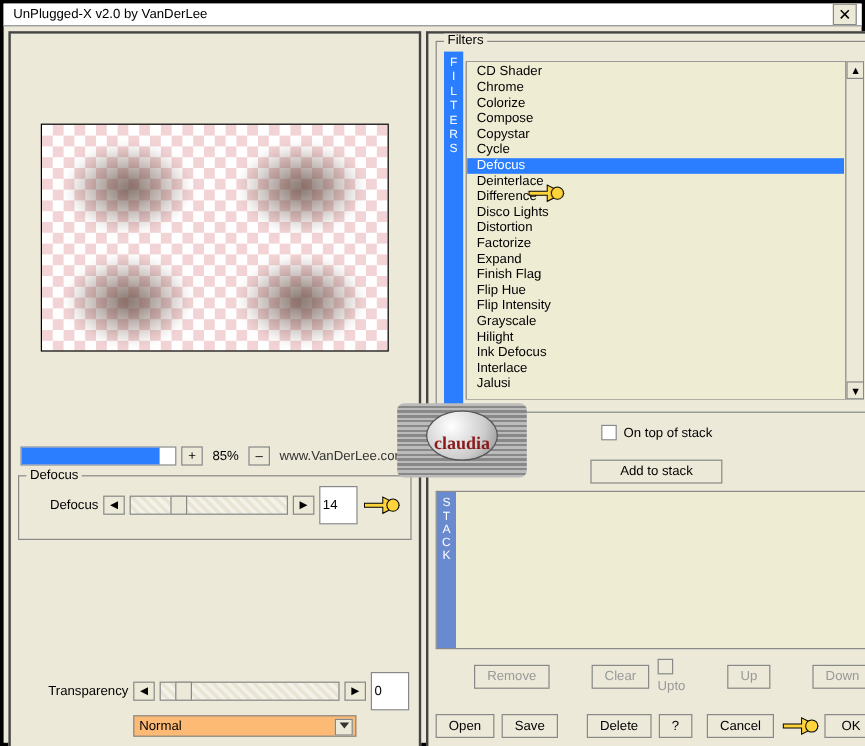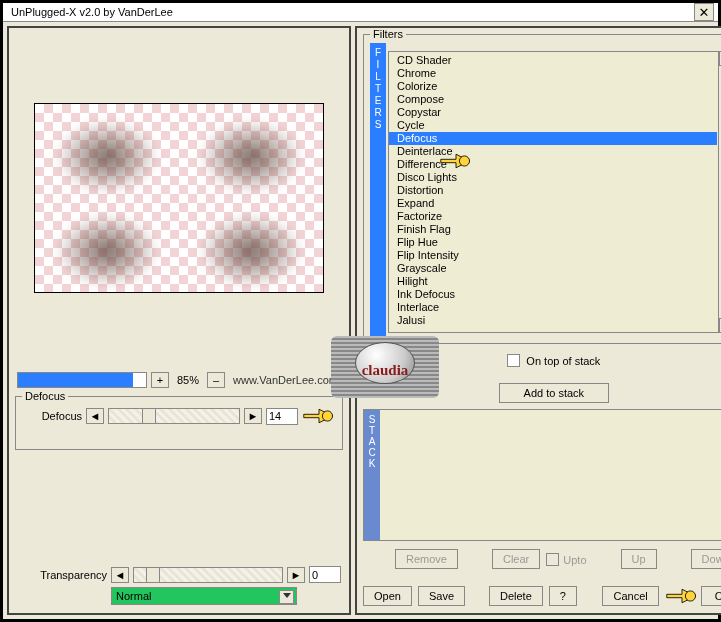--- a/index.html
+++ b/index.html
@@ -128,41 +128,41 @@
   }
   .slider-thumb {
     position: absolute;
     top: -1px;
     width: 14px; height: 16px;
     background: #ece9d8;
     border: 1px solid #888;
   }
   .val-input {
     width: 32px;
-    height: 17px;
+    height: 32px;
     border: 1px solid #888;
     background: #fff;
     font-size: 11px;
     padding: 1px 2px;
   }
   .pointer-hand {
     width: 34px; height: 22px;
     position: relative;
   }
   .pointer-hand svg { width: 34px; height: 22px; }
   .left-spacer { flex: 1; }
   .trans-row {
     display: flex; align-items: center; gap: 4px;
     padding: 2px 8px;
   }
   .trans-label { width: 90px; text-align: right; }
   .select {
     height: 18px;
     border: 1px solid #888;
-    background: #22c55e;
+    background: #fdba74;
     font-size: 11px;
     padding: 0 16px 0 4px;
     position: relative;
     display: flex; align-items: center;
     cursor: pointer;
   }
   .select::after {
     content: "";
     position: absolute;
     right: 2px; top: 2px;
@@ -284,21 +284,21 @@
     text-orientation: upright;
     font-size: 10px;
     display: flex; align-items: center; justify-content: flex-start;
     padding-top: 4px;
   }
   .stack-btns-row {
     display: flex; gap: 6px; align-items: center;
     padding: 8px 4px;
     justify-content: space-between;
   }
-  .upto-group { display: flex; align-items: flex-end; gap: 4px; color:#999; }
+  .upto-group { display: flex; align-items: flex-start; gap: 4px; color:#999;flex-direction:column; }
   .bottom-btns {
     display: flex;
     gap: 6px;
     padding: 6px 6px 6px;
     align-items: center;
   }
   .bottom-btns .btn { min-width: 44px; }
   .gap { flex: 1; }
   .pointer-overlay {
     position: absolute;
@@ -414,22 +414,22 @@
               <div class="filter-item">Chrome</div>
               <div class="filter-item">Colorize</div>
               <div class="filter-item">Compose</div>
               <div class="filter-item">Copystar</div>
               <div class="filter-item">Cycle</div>
               <div class="filter-item selected">Defocus</div>
               <div class="filter-item">Deinterlace</div>
               <div class="filter-item">Difference</div>
               <div class="filter-item">Disco Lights</div>
               <div class="filter-item">Distortion</div>
+              <div class="filter-item">Factorize</div>
               <div class="filter-item">Expand</div>
-              <div class="filter-item">Factorize</div>
               <div class="filter-item">Finish Flag</div>
               <div class="filter-item">Flip Hue</div>
               <div class="filter-item">Flip Intensity</div>
               <div class="filter-item">Grayscale</div>
               <div class="filter-item">Hilight</div>
               <div class="filter-item">Ink Defocus</div>
               <div class="filter-item">Interlace</div>
               <div class="filter-item">Jalusi</div>
             </div>
           <div class="filter-scroll">

